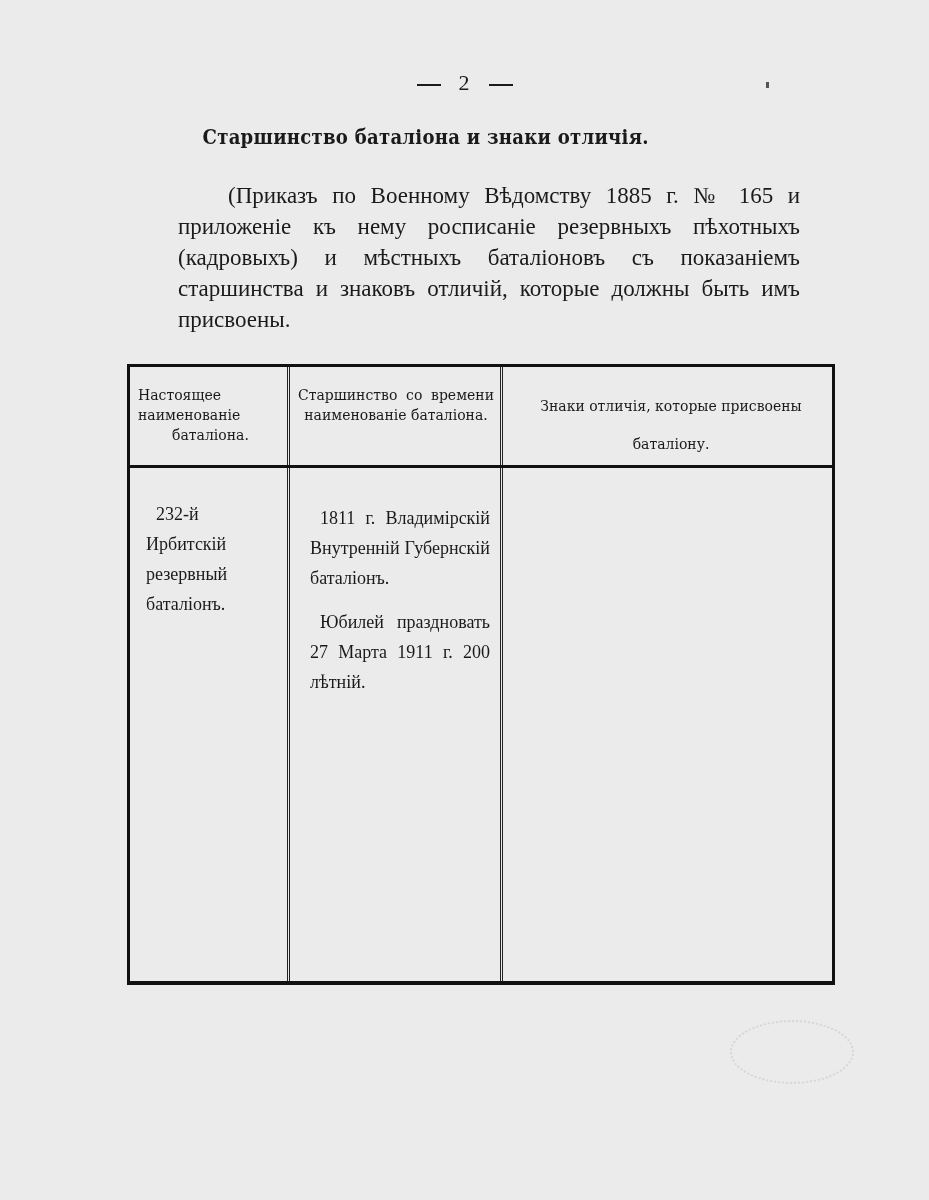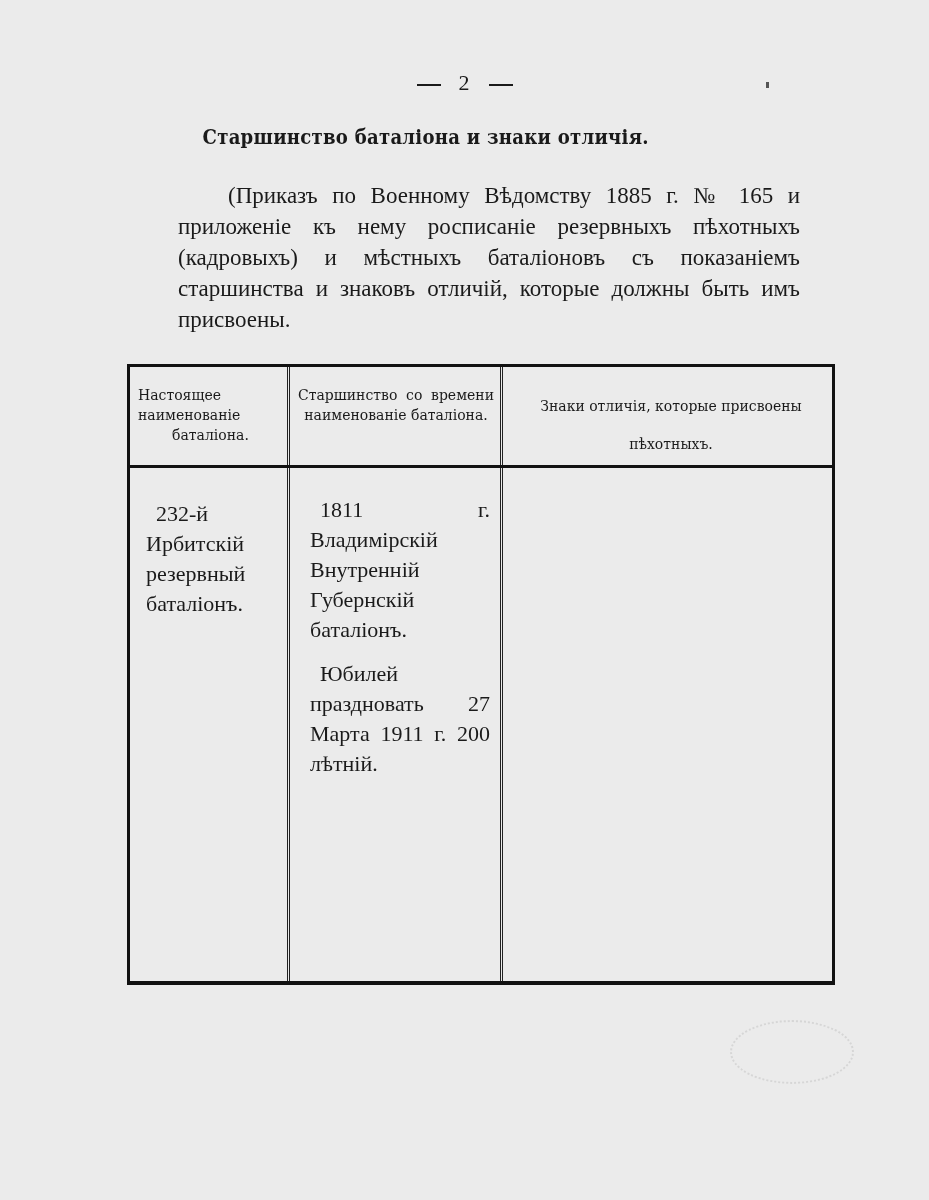--- a/index.html
+++ b/index.html
@@ -96,27 +96,27 @@
       font-family: "DejaVu Serif", serif;
       font-size: 14px;
       line-height: 20px;
       transform-origin: 0 0;
     }
     .h1 { left: 8px; top: 18px; width: 145px; text-align: justify; text-align-last: center; }
     .h2 { left: 168px; top: 18px; width: 196px; text-align: justify; text-align-last: center; }
     .h3 { left: 383px; top: 20px; width: 316px; text-align: center; line-height: 38px; }
     .body-cell {
       font-family: "Liberation Serif", serif;
-      font-size: 22px;
+      font-size: 18px;
       line-height: 30px;
       text-align: justify;
     }
     .b1 { left: 16px; top: 132px; width: 130px; text-indent: 10px; }
     .b2 { left: 180px; top: 128px; width: 180px; text-indent: 10px; }
-    .b2 p { margin: 0 0 14px 0; }
+    .b2 p { margin: 8px 0 14px 0; }
     .b3 { left: 400px; top: 134px; width: 292px; text-indent: 18px; line-height: 31px; }
     .stamp {
       position: absolute;
       left: 730px;
       top: 1020px;
       width: 120px;
       height: 60px;
       border: 2px dotted rgba(120,120,120,0.18);
       border-radius: 50%;
     }
@@ -142,21 +142,21 @@
 
 <p class="intro">(Приказъ по Военному Вѣдомству 1885 г. № 165 и приложеніе къ нему росписаніе резервныхъ пѣхотныхъ (кадровыхъ) и мѣстныхъ баталіоновъ съ показаніемъ старшинства и знаковъ отличій, которые должны быть имъ присвоены.</p>
 
 <div class="doc-table">
   <div class="col-divider d1"></div>
   <div class="col-divider d2"></div>
   <div class="header-rule"></div>
 
   <div class="cell head-cell h1">Настоящее наименованіе баталіона.</div>
   <div class="cell head-cell h2">Старшинство со времени наименованіе баталіона.</div>
-  <div class="cell head-cell h3">Знаки отличія, которые присвоены пѣхотныхъ.</div>
+  <div class="cell head-cell h3">Знаки отличія, которые присвоены баталіону.</div>
 
   <div class="cell body-cell b1">232-й Ирбитскій резервный баталіонъ.</div>
   <div class="cell body-cell b2">
     <p>1811 г. Владимірскій Внутренній Губернскій баталіонъ.</p>
     <p>Юбилей праздновать 27 Марта 1911 г. 200 лѣтній.</p>
   </div>
 </div>
 
 <div class="stamp"></div>
 

